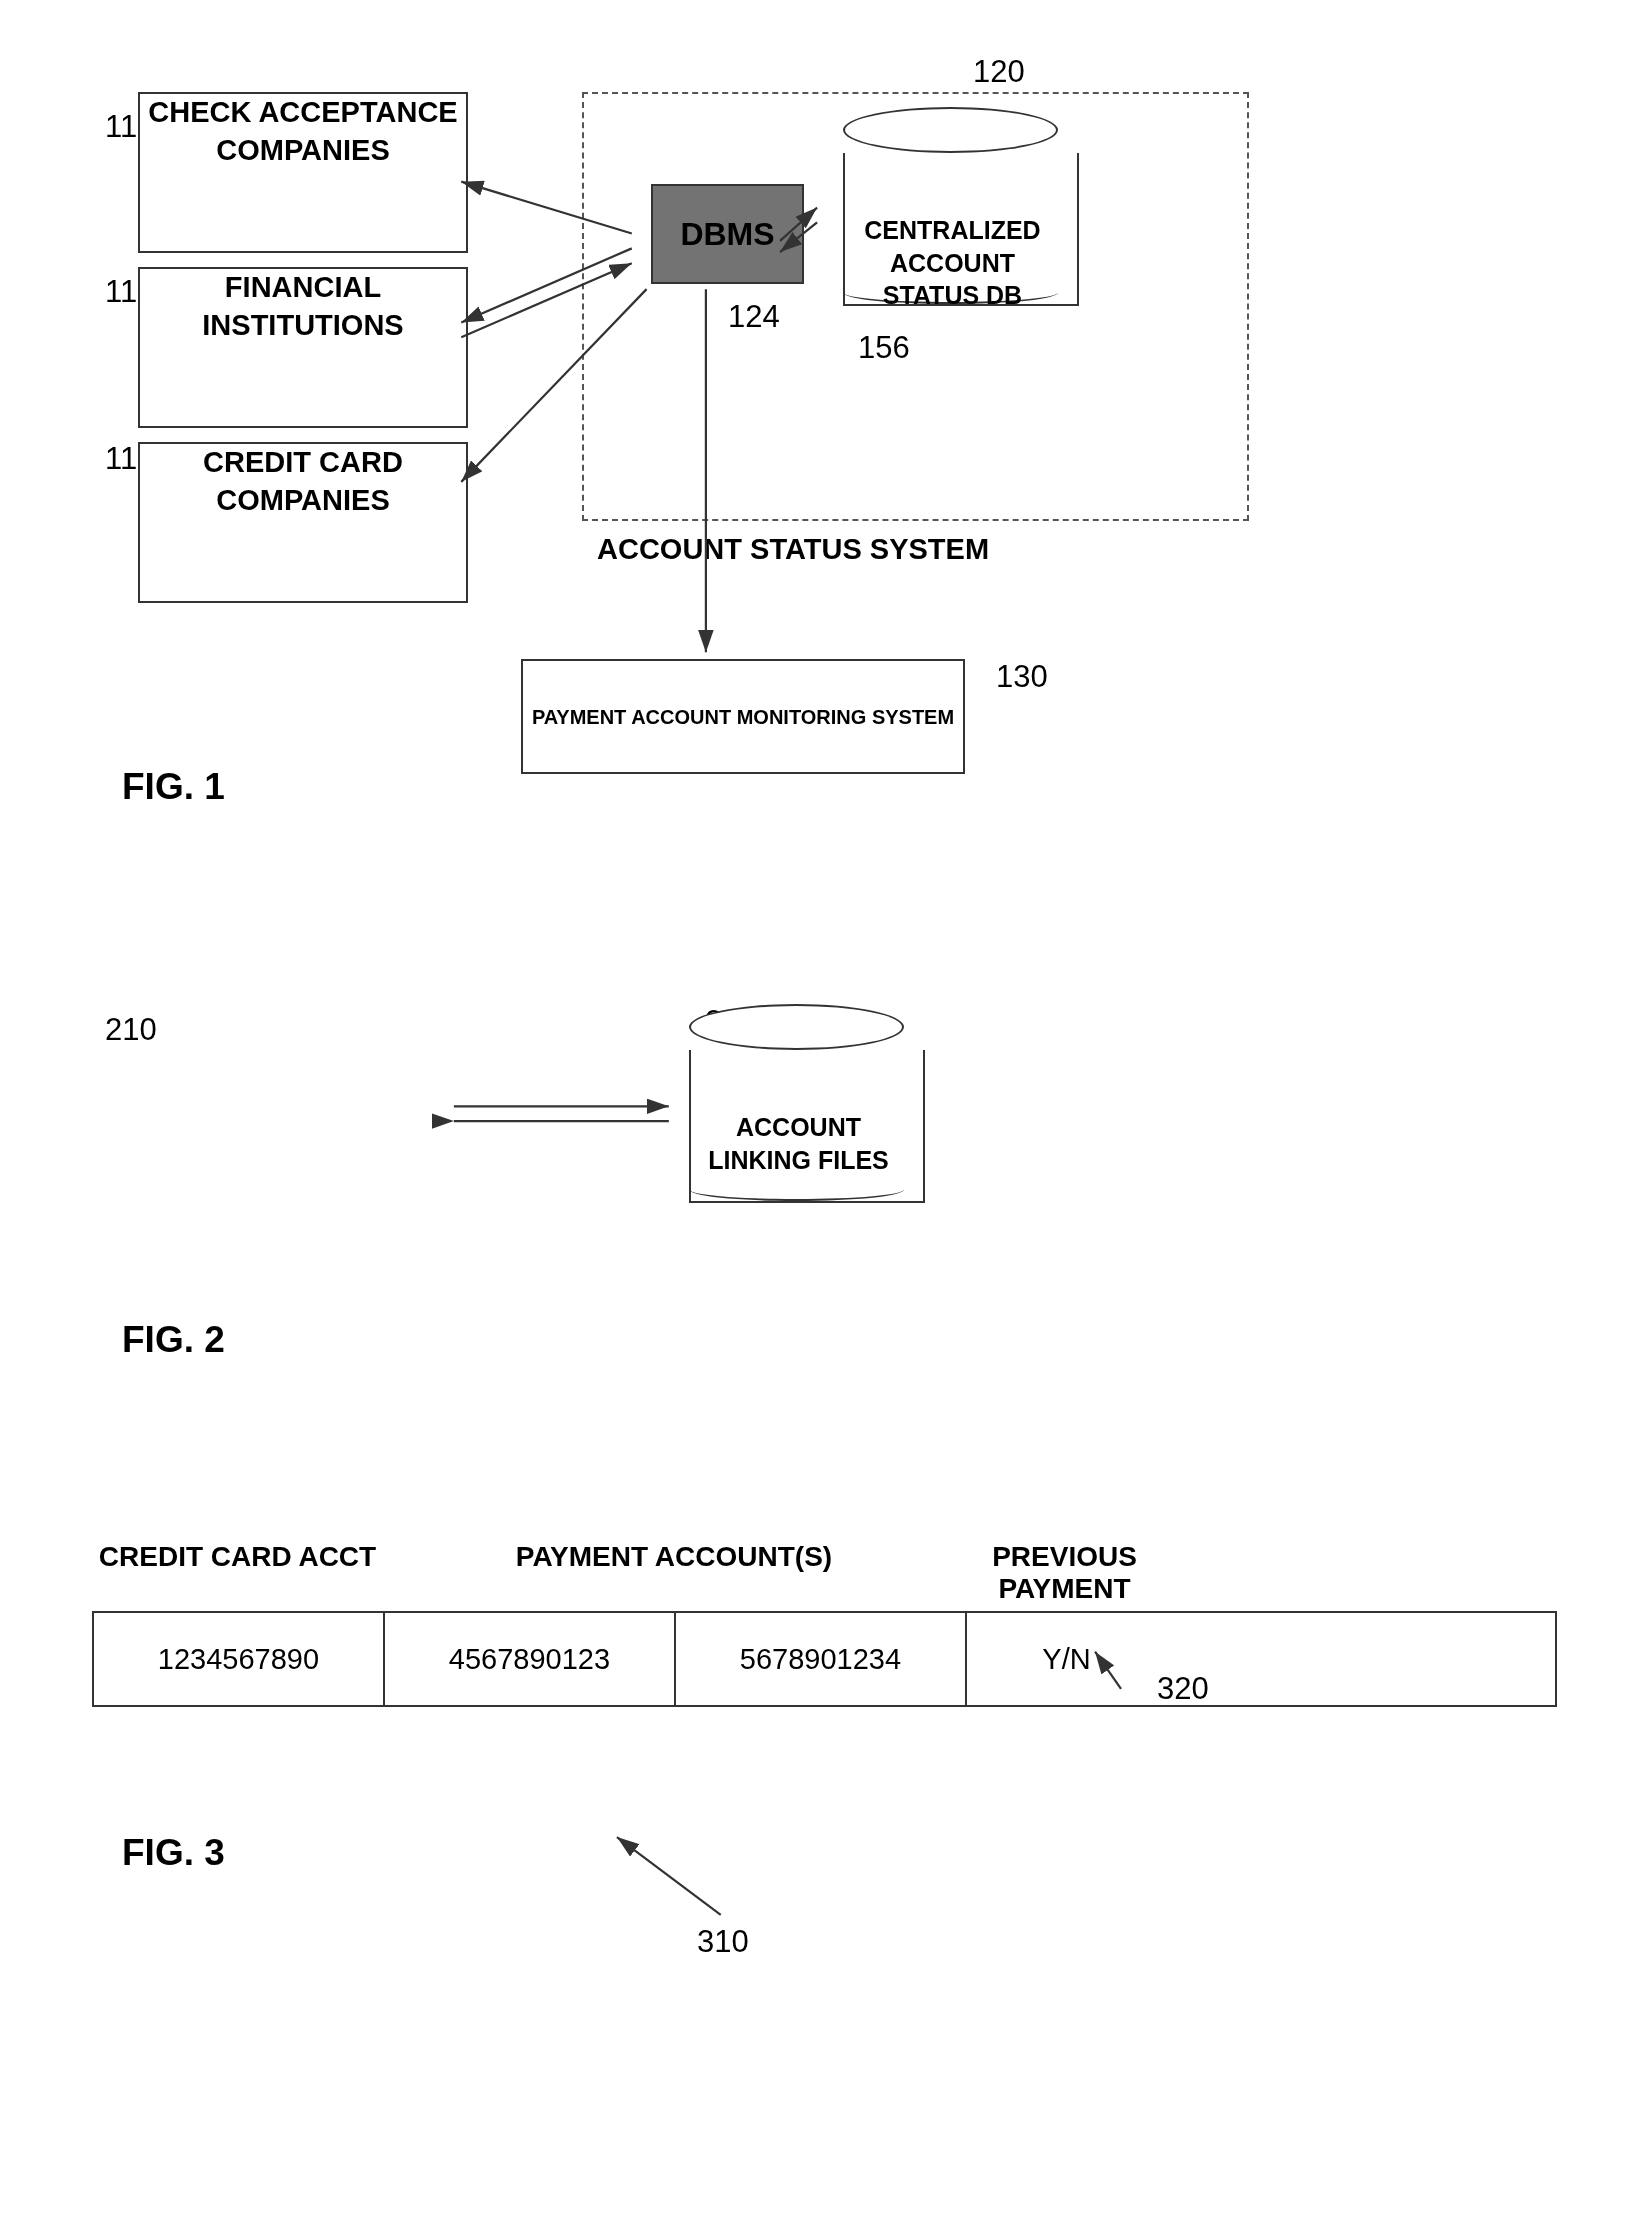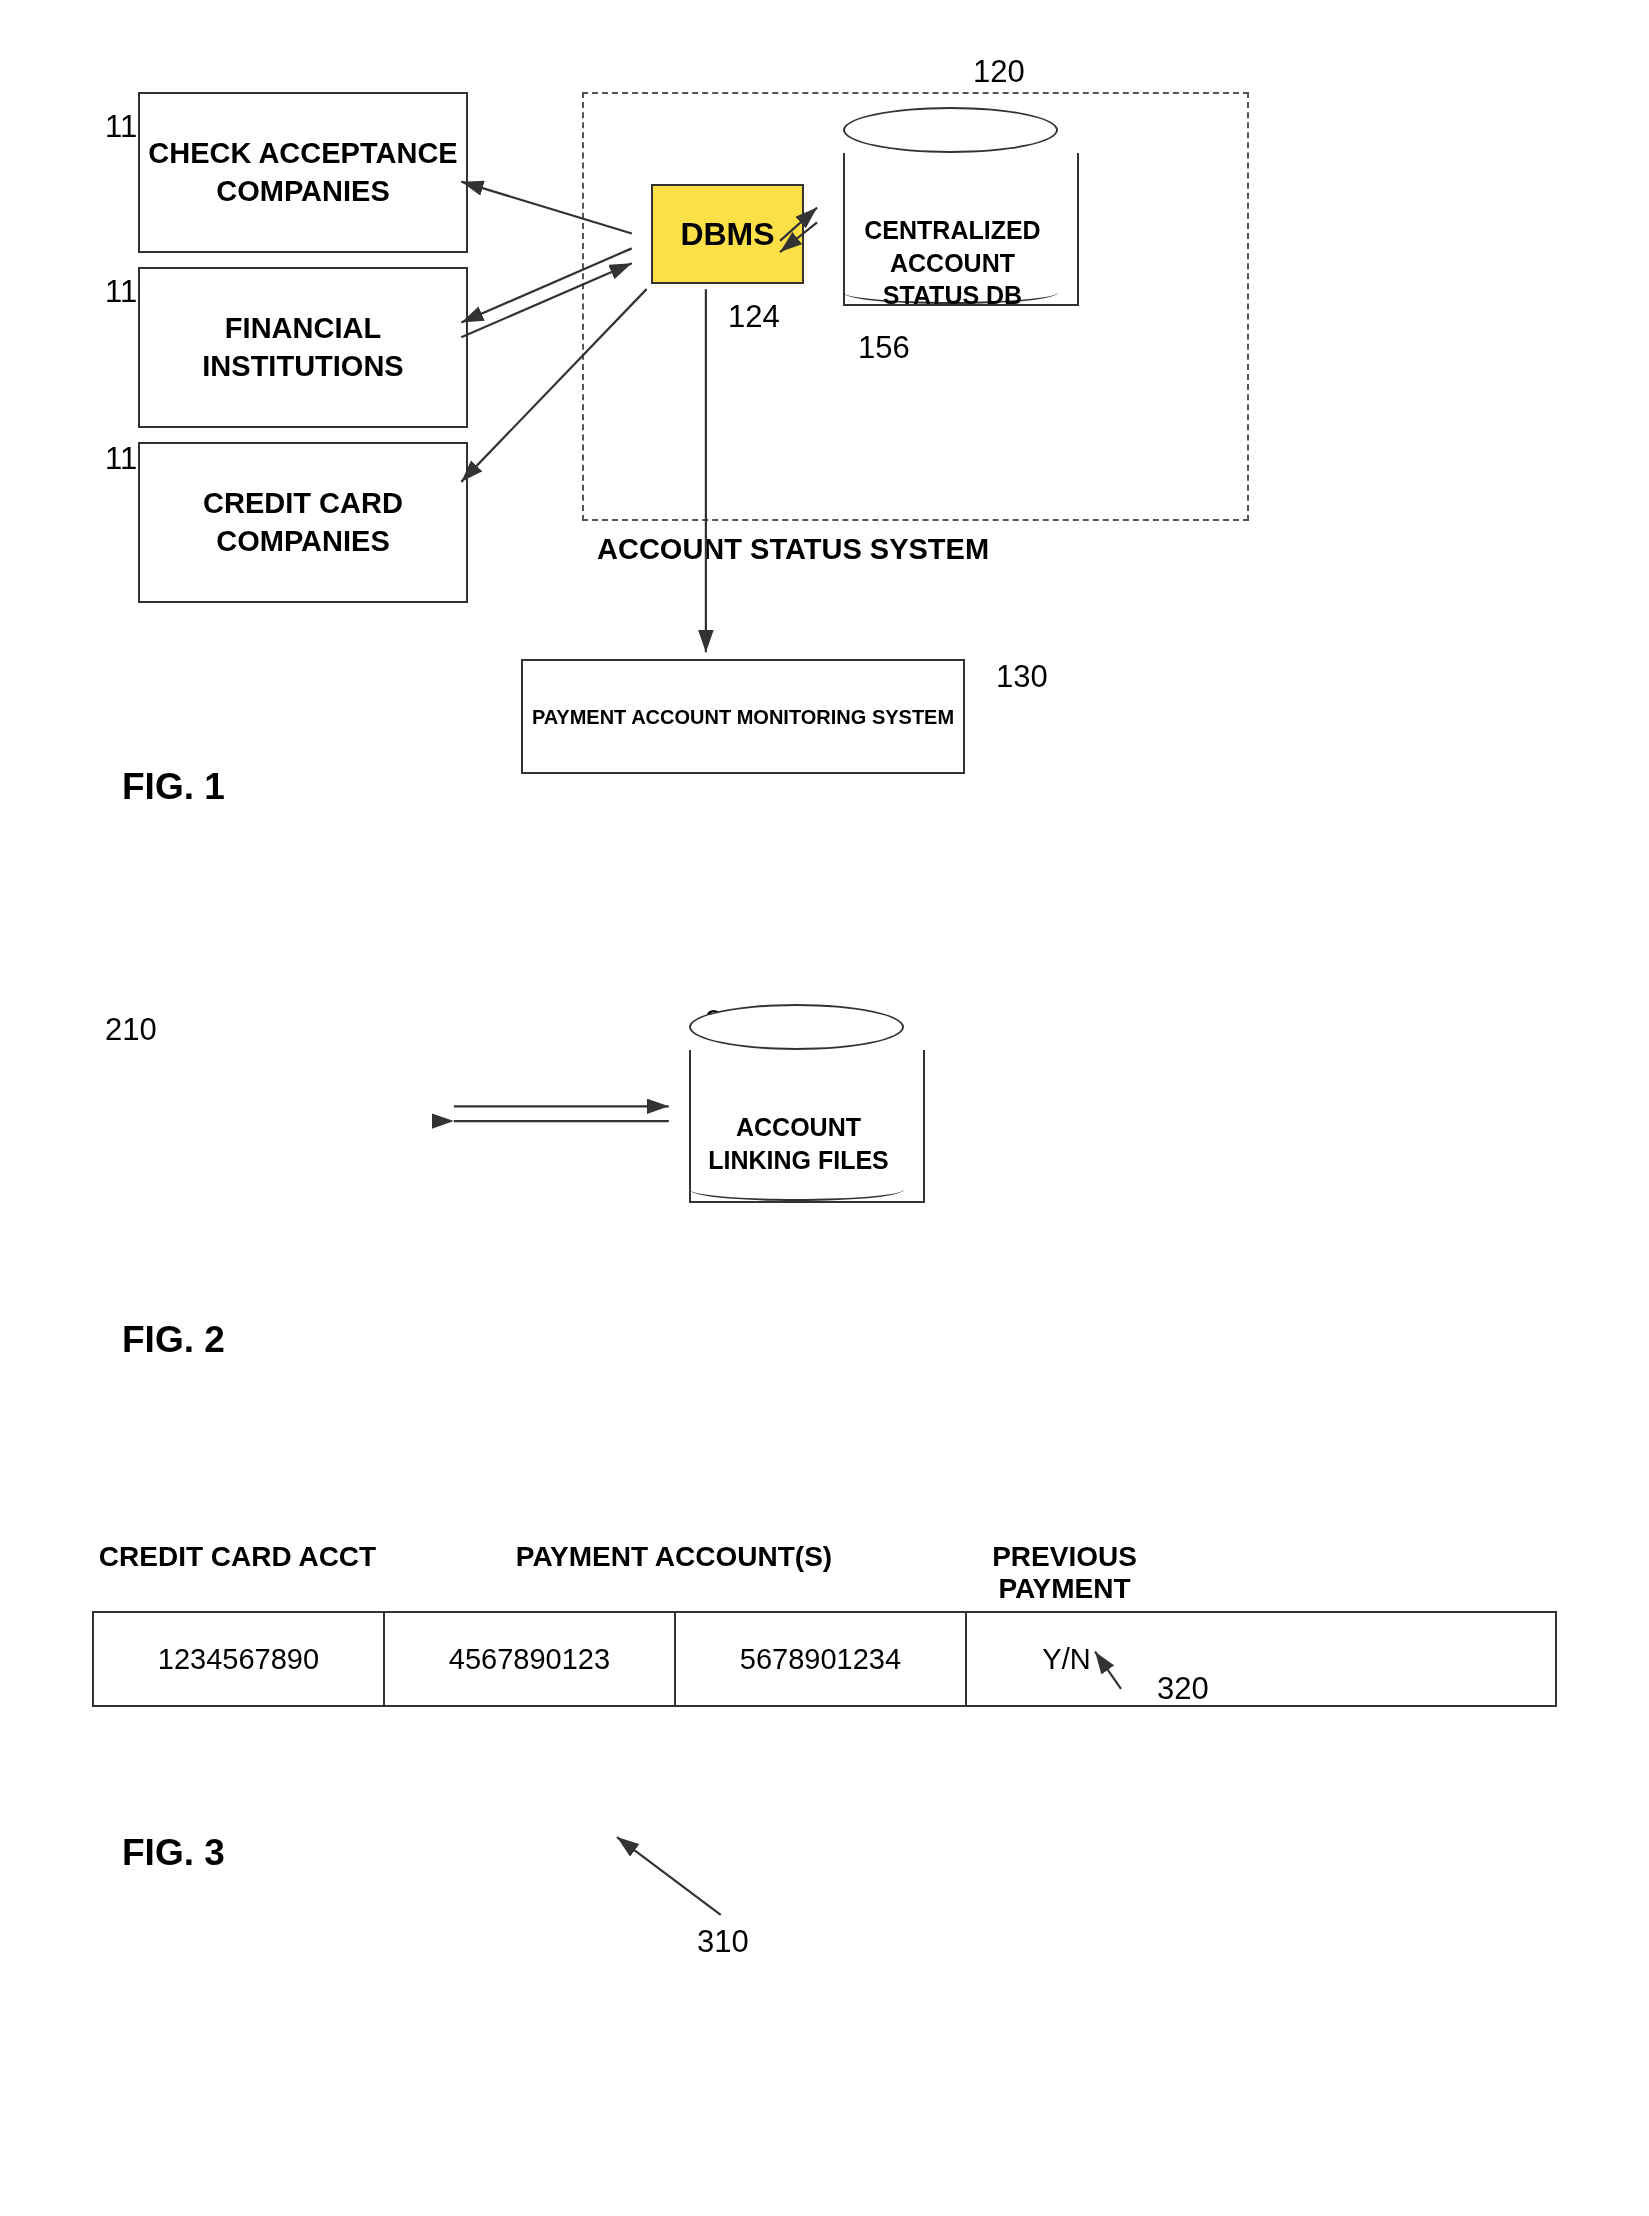--- a/index.html
+++ b/index.html
@@ -41,21 +41,21 @@
       top: 46px;
       display: flex;
       flex-direction: column;
       gap: 14px;
     }
 
     .diagram-box {
       border: 2.3px solid #333;
       background: #fff;
       display: flex;
-      align-items: center;
+      align-items: flex-start;
       justify-content: center;
       text-align: center;
       font-size: 29px;
       font-weight: bold;
       line-height: 1.3;
     }
 
     .box-left {
       width: 330px;
       height: 161px;
@@ -69,21 +69,21 @@
     }
 
     
     .dbms-box {
       position: absolute;
       left: 590px;
       top: 138px;
       width: 153px;
       height: 100px;
       border: 2.3px solid #333;
-      background: #fde047;
+      background: #737373;
       display: flex;
       align-items: center;
       justify-content: center;
       font-size: 32px;
       font-weight: bold;
     }
 
     
     .dashed-box {
       position: absolute;

